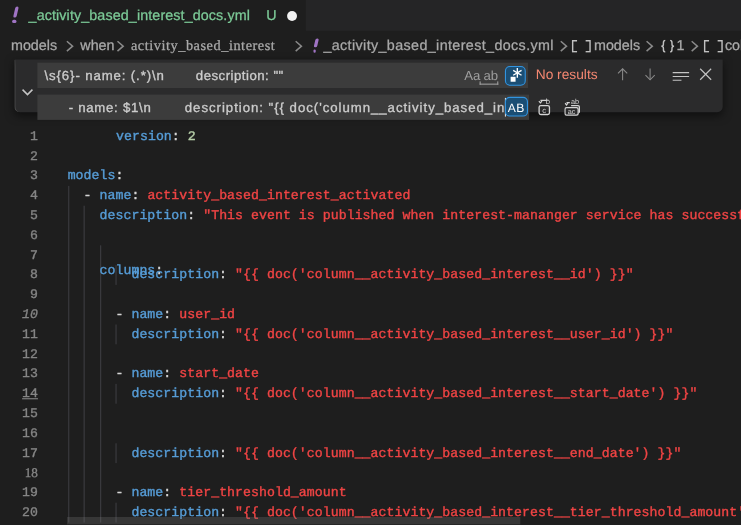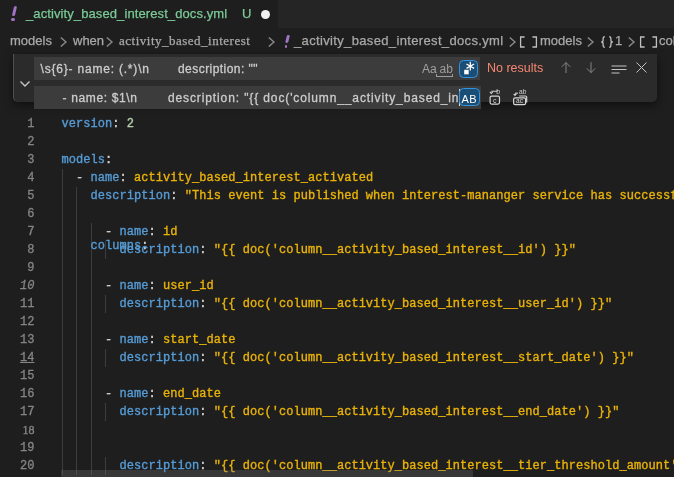--- a/index.html
+++ b/index.html
@@ -1,20 +1,20 @@
 <!DOCTYPE html>
 <html><head>
 <meta charset="utf-8">
 <style>
   html,body{margin:0;padding:0;}
   body{width:674px;height:477px;background:#1e1e1e;overflow:hidden;position:relative;
        font-family:"Liberation Sans",sans-serif;}
   .abs{position:absolute;}
   
-  .k{color:#569cd6}.p{color:#d4d4d4}.s{color:#eab308}.n{color:#b5cea8}
+  .k{color:#569cd6}.p{color:#d4d4d4}.s{color:#ef4444}.n{color:#b5cea8}
   .code{position:absolute;left:61.5px;font:12px/18px "Liberation Mono",monospace;white-space:pre;color:#d4d4d4;-webkit-text-stroke:0.35px;letter-spacing:0.045px;}
   .ln{position:absolute;left:0;width:34.5px;text-align:right;font:12px/18px "Liberation Mono",monospace;color:#858585;-webkit-text-stroke:0.3px;}
   .guide{position:absolute;width:1px;background:#3c3c41;}
   .ui{font-family:"Liberation Sans",sans-serif;-webkit-text-stroke:0.25px;}
   .crumbtxt{position:absolute;top:0;height:26px;line-height:26px;font-size:13px;color:#a9a9a9;white-space:nowrap;-webkit-text-stroke:0.25px;}
   .inputtxt{position:absolute;font-size:12px;color:#cccccc;white-space:pre;letter-spacing:0.45px;-webkit-text-stroke:0.3px;}
 </style>
 </head>
 <body>
 
@@ -105,33 +105,32 @@
   <div class="ln" style="top:313px;">12</div>
   <div class="ln" style="top:331px;">13</div>
   <div class="ln" style="top:349px;text-decoration:underline;">14</div>
   <div class="ln" style="top:367px;">15</div>
   <div class="ln" style="top:385px;">16</div>
   <div class="ln" style="top:403px;">17</div>
   <div class="ln" style="top:421px;font-family:Liberation Serif, serif;">18</div>
   <div class="ln" style="top:439px;">19</div>
   <div class="ln" style="top:457px;">20</div>
 
-  <div class="code" style="top:115px;"><span class="k">version</span><span class="p">: </span><span class="n">2</span></div>
+  <div class="code" style="top:115px;margin-left:44px;"><span class="k">version</span><span class="p">: </span><span class="n">2</span></div>
   <div class="code" style="top:151px;"><span class="k">models</span><span class="p">:</span></div>
   <div class="code" style="top:169px;"><span class="p">  - </span><span class="k">name</span><span class="p">: </span><span class="s">activity_based_interest_activated</span></div>
   <div class="code" style="top:187px;"><span class="p">    </span><span class="k">description</span><span class="p">: </span><span class="s">"This event is published when interest-mananger service has successfully activated"</span></div>
   <div class="code" style="top:205px;margin-top:32px;"><span class="p">    </span><span class="k">columns</span><span class="p">:</span></div>
-  <div class="code" style="top:223px;"><span class="p">      - </span><span class="k">name</span><span class="p">: </span><span class="s">id</span></div>
   <div class="code" style="top:241px;"><span class="p">        </span><span class="k">description</span><span class="p">: </span><span class="s">"{{ doc('column__activity_based_interest__id') }}"</span></div>
   <div class="code" style="top:277px;text-align:center;"><span class="p">      - </span><span class="k">name</span><span class="p">: </span><span class="s">user_id</span></div>
   <div class="code" style="top:295px;"><span class="p">        </span><span class="k">description</span><span class="p">: </span><span class="s">"{{ doc('column__activity_based_interest__user_id') }}"</span></div>
   <div class="code" style="top:331px;"><span class="p">      - </span><span class="k">name</span><span class="p">: </span><span class="s">start_date</span></div>
   <div class="code" style="top:349px;"><span class="p">        </span><span class="k">description</span><span class="p">: </span><span class="s">"{{ doc('column__activity_based_interest__start_date') }}"</span></div>
-  <div class="code" style="top:385px;"><span class="p">      - </span><span class="k">name</span><span class="p">: </span><span class="s">end_date</span></div>
   <div class="code" style="top:403px;"><span class="p">        </span><span class="k">description</span><span class="p">: </span><span class="s">"{{ doc('column__activity_based_interest__end_date') }}"</span></div>
+  <div class="code" style="top:439px;"><span class="p">      - </span><span class="k">name</span><span class="p">: </span><span class="s">tier_threshold_amount</span></div>
   <div class="code" style="top:457px;"><span class="p">        </span><span class="k">description</span><span class="p">: </span><span class="s">"{{ doc('column__activity_based_interest__tier_threshold_amount') }}"</span></div>
 
   <div class="abs" style="left:61px;top:470px;width:412px;height:7px;background:rgba(121,121,121,0.28);"></div>
 </div>
 
 <div id="findw" class="abs" style="left:13px;top:53.5px;width:643px;height:48px;background:#2b2b2c;
      border-left:1px solid #505050;border-radius:0 0 5px 5px;box-shadow:0 3px 8px rgba(0,0,0,0.5);">
 
   <svg class="abs" style="left:5px;top:26px;" width="12" height="8" viewBox="0 0 12 8">
       <path d="M1.5 1.5 L6 6 L10.5 1.5" stroke="#c5c5c5" fill="none" stroke-width="1.4"></path>

